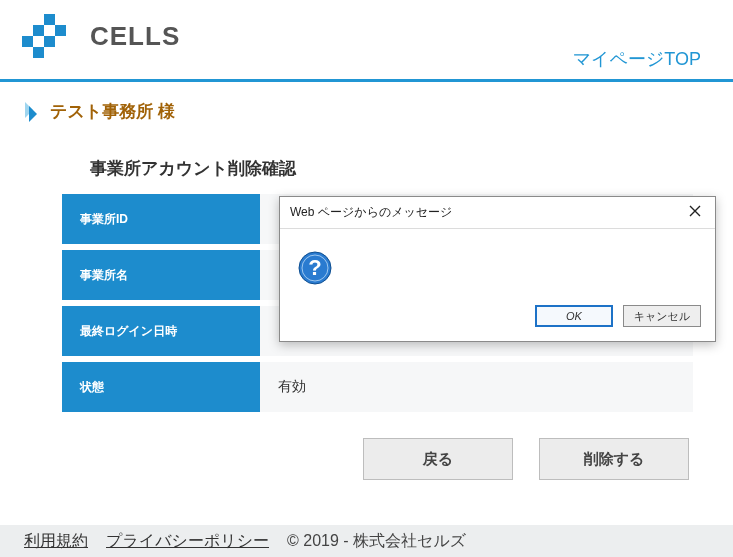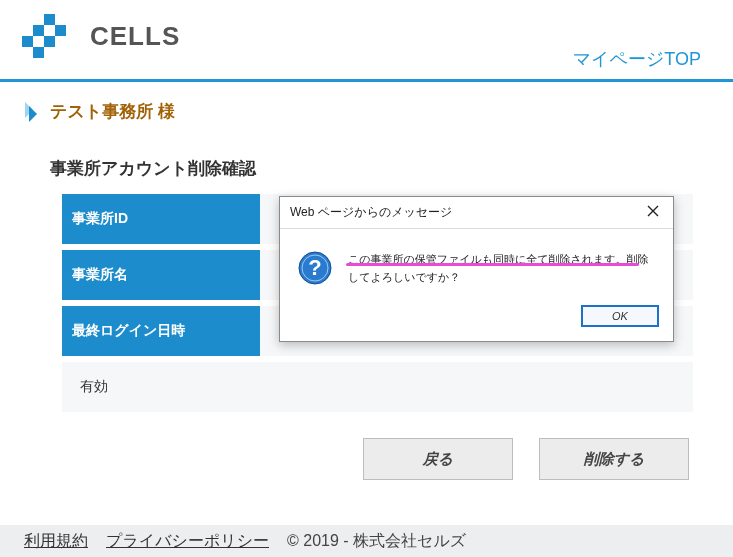--- a/index.html
+++ b/index.html
@@ -12,39 +12,39 @@
   .logo-mark svg { display: block; }
   .logo-text { font-size: 26px; font-weight: 600; letter-spacing: 1px; color: #555; }
   .mypage-link { position: absolute; right: 32px; bottom: 8px; color: #2196d4; font-size: 18px; }
 
   
   .greet-row { display: flex; align-items: center; gap: 8px; padding: 18px 0 0 20px; }
   .greet-bullet svg { display: block; }
   .greet-text { font-size: 17px; font-weight: 700; color: #a16207; }
 
   
-  .section-title { font-size: 17px; font-weight: 700; color: #333; padding: 34px 0 8px 50px; }
+  .section-title { font-size: 17px; font-weight: 700; color: #333; padding: 34px 0 8px 50px; margin-left: 40px; }
 
   
   .form { padding: 0 40px 0 62px; }
   .form-row { display: flex; height: 50px; margin-top: 6px; }
-  .form-label { width: 198px; background: #1d8ccd; color: #fff; display: flex; align-items: center; padding-left: 10px; font-size: 14px; font-weight: 600; text-align: center; }
+  .form-label { width: 198px; background: #1d8ccd; color: #fff; display: flex; align-items: center; padding-left: 18px; font-size: 12px; font-weight: 600; text-align: center; }
   .form-value { flex: 1; background: #f6f7f8; display: flex; align-items: center; padding-left: 18px; font-size: 14px; color: #333; }
 
   
-  .actions { display: flex; justify-content: flex-end; gap: 26px; padding: 26px 44px 0 0; font-style: italic; }
+  .actions { display: flex; justify-content: flex-end; gap: 26px; padding: 26px 44px 0 0; }
   .btn { width: 150px; height: 42px; border: 1px solid #bdbdbd; background: #ececec; display: flex; align-items: center; justify-content: center; font-size: 15px; font-weight: 600; color: #444; cursor: pointer; }
 
   
   .footer { position: absolute; left: 0; right: 0; bottom: 0; height: 32px; background: #eceeef; display: flex; align-items: center; gap: 18px; padding-left: 24px; font-size: 16px; color: #333; }
   .footer a { color: #333; text-decoration: underline; cursor: pointer; }
   .copyright { color: #444; }
 
   
-  .dialog { position: absolute; left: 279px; top: 196px; width: 395px; background: #fff; border: 1px solid #8a8a8a; box-shadow: 0 3px 10px rgba(0,0,0,0.25); }
+  .dialog { position: absolute; left: 279px; top: 196px; width: 437px; background: #fff; border: 1px solid #8a8a8a; box-shadow: 0 3px 10px rgba(0,0,0,0.25); }
   .dialog-titlebar { height: 32px; display: flex; align-items: center; justify-content: space-between; padding: 0 6px 0 10px; font-size: 12px; color: #222; border-bottom: 1px solid #dcdcdc; background: #fff; }
   .dialog-close { width: 28px; height: 24px; display: flex; align-items: center; justify-content: center; cursor: pointer; }
   .dialog-body { padding: 22px 18px 10px 18px; display: flex; gap: 16px; align-items: flex-start; }
   .dialog-icon { flex-shrink: 0; }
   .dialog-msg { font-size: 11px; line-height: 1.6; color: #222; position: relative; }
   .dialog-msg .underline-mark { position: absolute; left: -2px; top: 12px; width: 293px; height: 3px; background: #e84bd6; border-radius: 2px; pointer-events: none; }
   .dialog-buttons { display: flex; justify-content: flex-end; gap: 10px; padding: 6px 14px 14px 14px; }
   .dlg-btn { min-width: 78px; height: 22px; font-size: 11px; border: 1px solid #8a8a8a; background: #eee; display: flex; align-items: center; justify-content: center; cursor: pointer; }
   .dlg-btn.primary { border: 2px solid #1d72c7; background: #f5f9fd; font-style: italic; }
 </style>
@@ -89,20 +89,21 @@
     </div>
     <div class="form-row">
       <div class="form-label">事業所名</div>
       <div class="form-value"></div>
     </div>
     <div class="form-row">
       <div class="form-label">最終ログイン日時</div>
       <div class="form-value"></div>
     </div>
     <div class="form-row">
+      <div class="form-label">状態</div>
       <div class="form-value">有効</div>
     </div>
   </div>
 
   <div class="actions">
     <div class="btn">戻る</div>
     <div class="btn">削除する</div>
   </div>
 
   <div class="footer">
@@ -123,23 +124,20 @@
       </span>
     </div>
     <div class="dialog-body">
       <span class="dialog-icon">
         <svg width="34" height="34" viewBox="0 0 34 34">
           <circle cx="17" cy="17" r="16" fill="#2a7bd0" stroke="#0e4e90" stroke-width="1"></circle>
           <circle cx="17" cy="17" r="13" fill="none" stroke="#9ec8ef" stroke-width="1"></circle>
           <text x="17" y="24" text-anchor="middle" font-size="22" font-weight="700" fill="#fff" font-family="Arial">?</text>
         </svg>
       </span>
-      <div class="dialog-msg">
-        <span>この事業所の保管ファイルも同時に全て削除されます。削除してよろしいですか？</span>
-        <span class="underline-mark"></span>
-      </div>
     </div>
     <div class="dialog-buttons">
       <div class="dlg-btn primary">OK</div>
+      <div class="dlg-btn">キャンセル</div>
     </div>
   </div>
 
 </div>
 
 </body></html>

